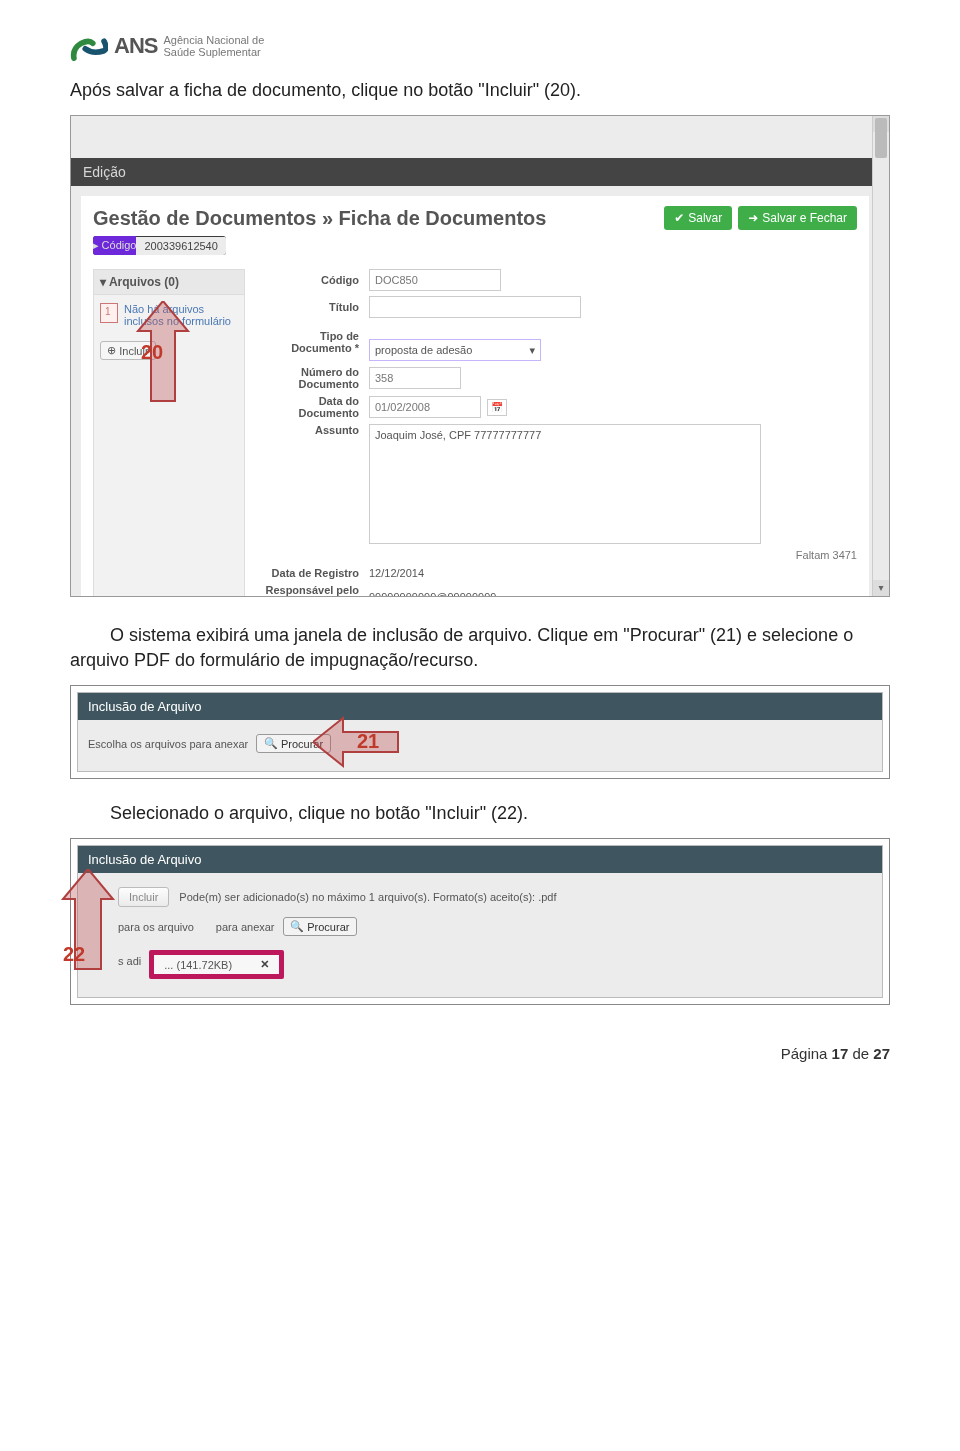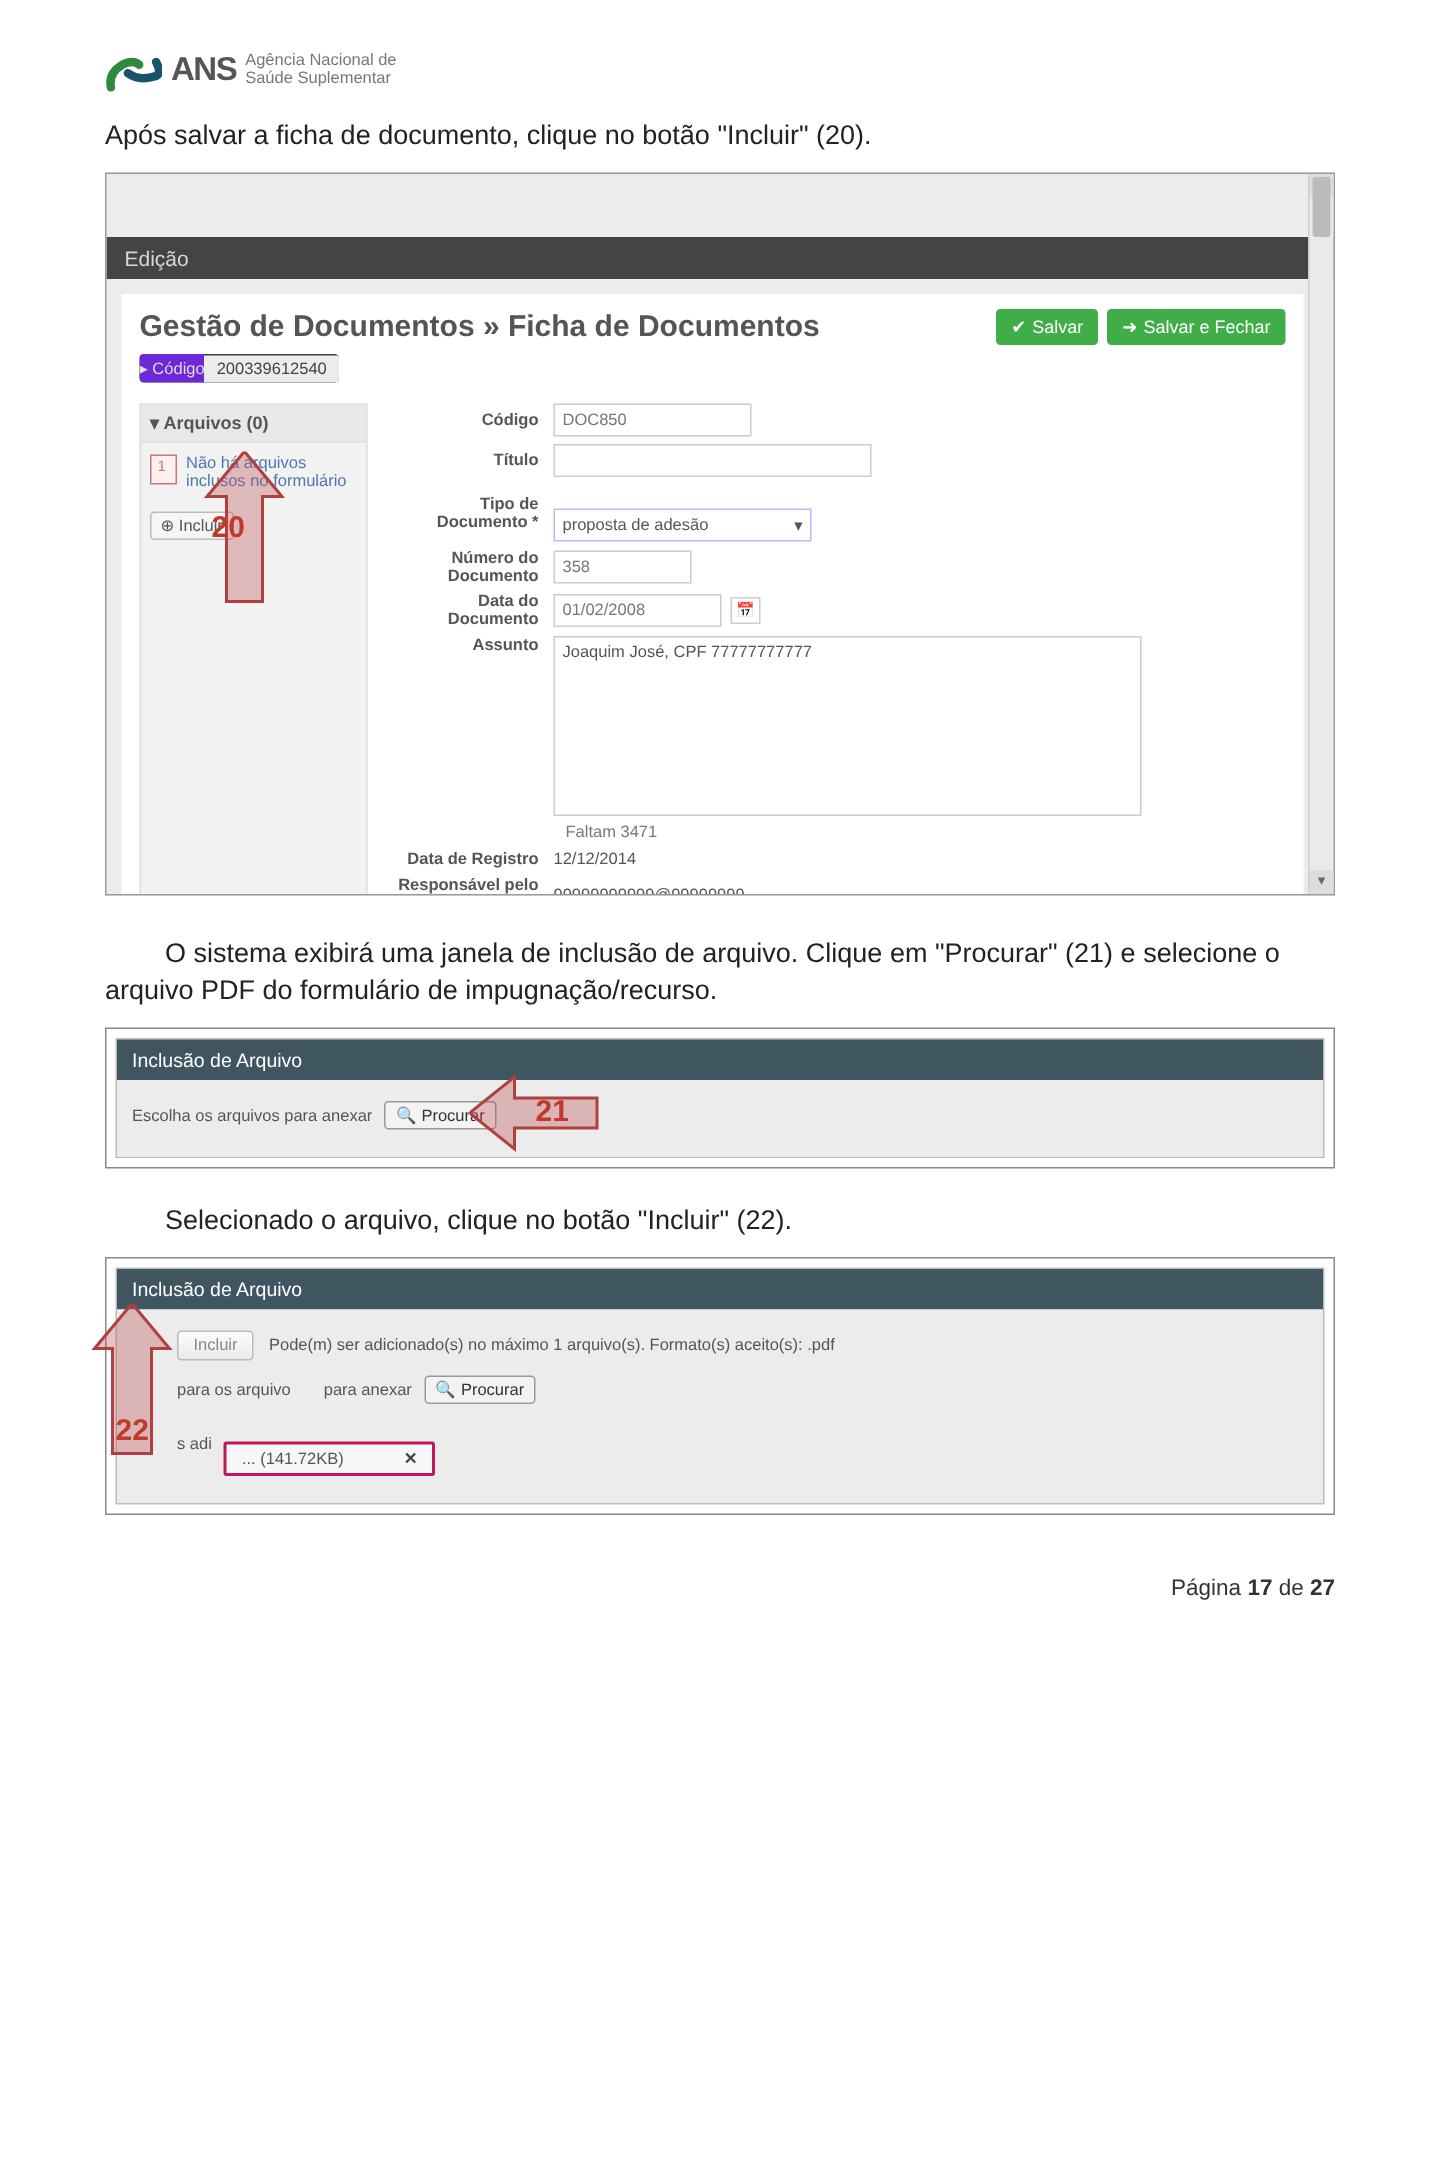--- a/index.html
+++ b/index.html
@@ -249,21 +249,21 @@
     border: 1px solid #ccc;
     width: 380px;
     height: 110px;
     padding: 4px 5px;
     font-size: 11px;
     color: #555;
     background:#fff;
     position:relative;
   }
   .char-left{
-    font-size:11px;color:#777;margin-left:118px;margin-top:4px;
+    font-size:11px;color:#777;margin-left:80px;margin-top:4px;text-align:right;
   }
   .arrow-callout {
     position: absolute;
     z-index: 10;
   }
   .arrow-svg { display:block; }
   .arrow-num {
     position:absolute;
     color:#c0392b;
     font-weight:bold;
@@ -315,23 +315,23 @@
   }
   .inc-btn{
     border:1px solid #bbb;
     border-radius:3px;
     background:linear-gradient(#fdfdfd,#eaeaea);
     padding:3px 10px;
     font-size:11px;
     color:#888;
   }
   .file-chip{
-    display:inline-flex;align-items:center;gap:40px;
-    border:2px solid #be185d;background:#f7f7f7;border-radius:2px;
-    padding:3px 10px;font-size:11px;color:#555;margin-top:19px;
+    display:inline-flex;align-items:center;gap:28px;
+    border:5px solid #be185d;background:#f7f7f7;border-radius:2px;
+    padding:3px 10px;font-size:11px;color:#555;margin-top:8px;
   }
   .file-x{color:#444;font-weight:bold}
 
   .footer{
     text-align:right;
     font-size:15px;
     color:#333;
     margin-top:40px;
   }
   .footer b{font-weight:bold}
@@ -501,21 +501,21 @@
             <span class="file-x">✕</span>
           </span>
         </div>
       </div>
     </div>
 
     <div class="arrow-callout" style="left:-14px;top:30px">
       <svg class="arrow-svg" width="62" height="110" viewBox="0 0 62 110">
         <path d="M31 0 L56 30 L44 30 L44 100 L18 100 L18 30 L6 30 Z" fill="rgba(190,80,80,0.35)" stroke="#b04040" stroke-width="2"></path>
       </svg>
-      <div class="arrow-num" style="left:20px;top:74px">22</div>
+      <div class="arrow-num" style="left:6px;top:74px">22</div>
     </div>
   </div>
 
   <div class="footer">
     <span>Página </span><b>17</b><span> de </span><b>27</b>
   </div>
 
 </div>
 
 </body></html>

